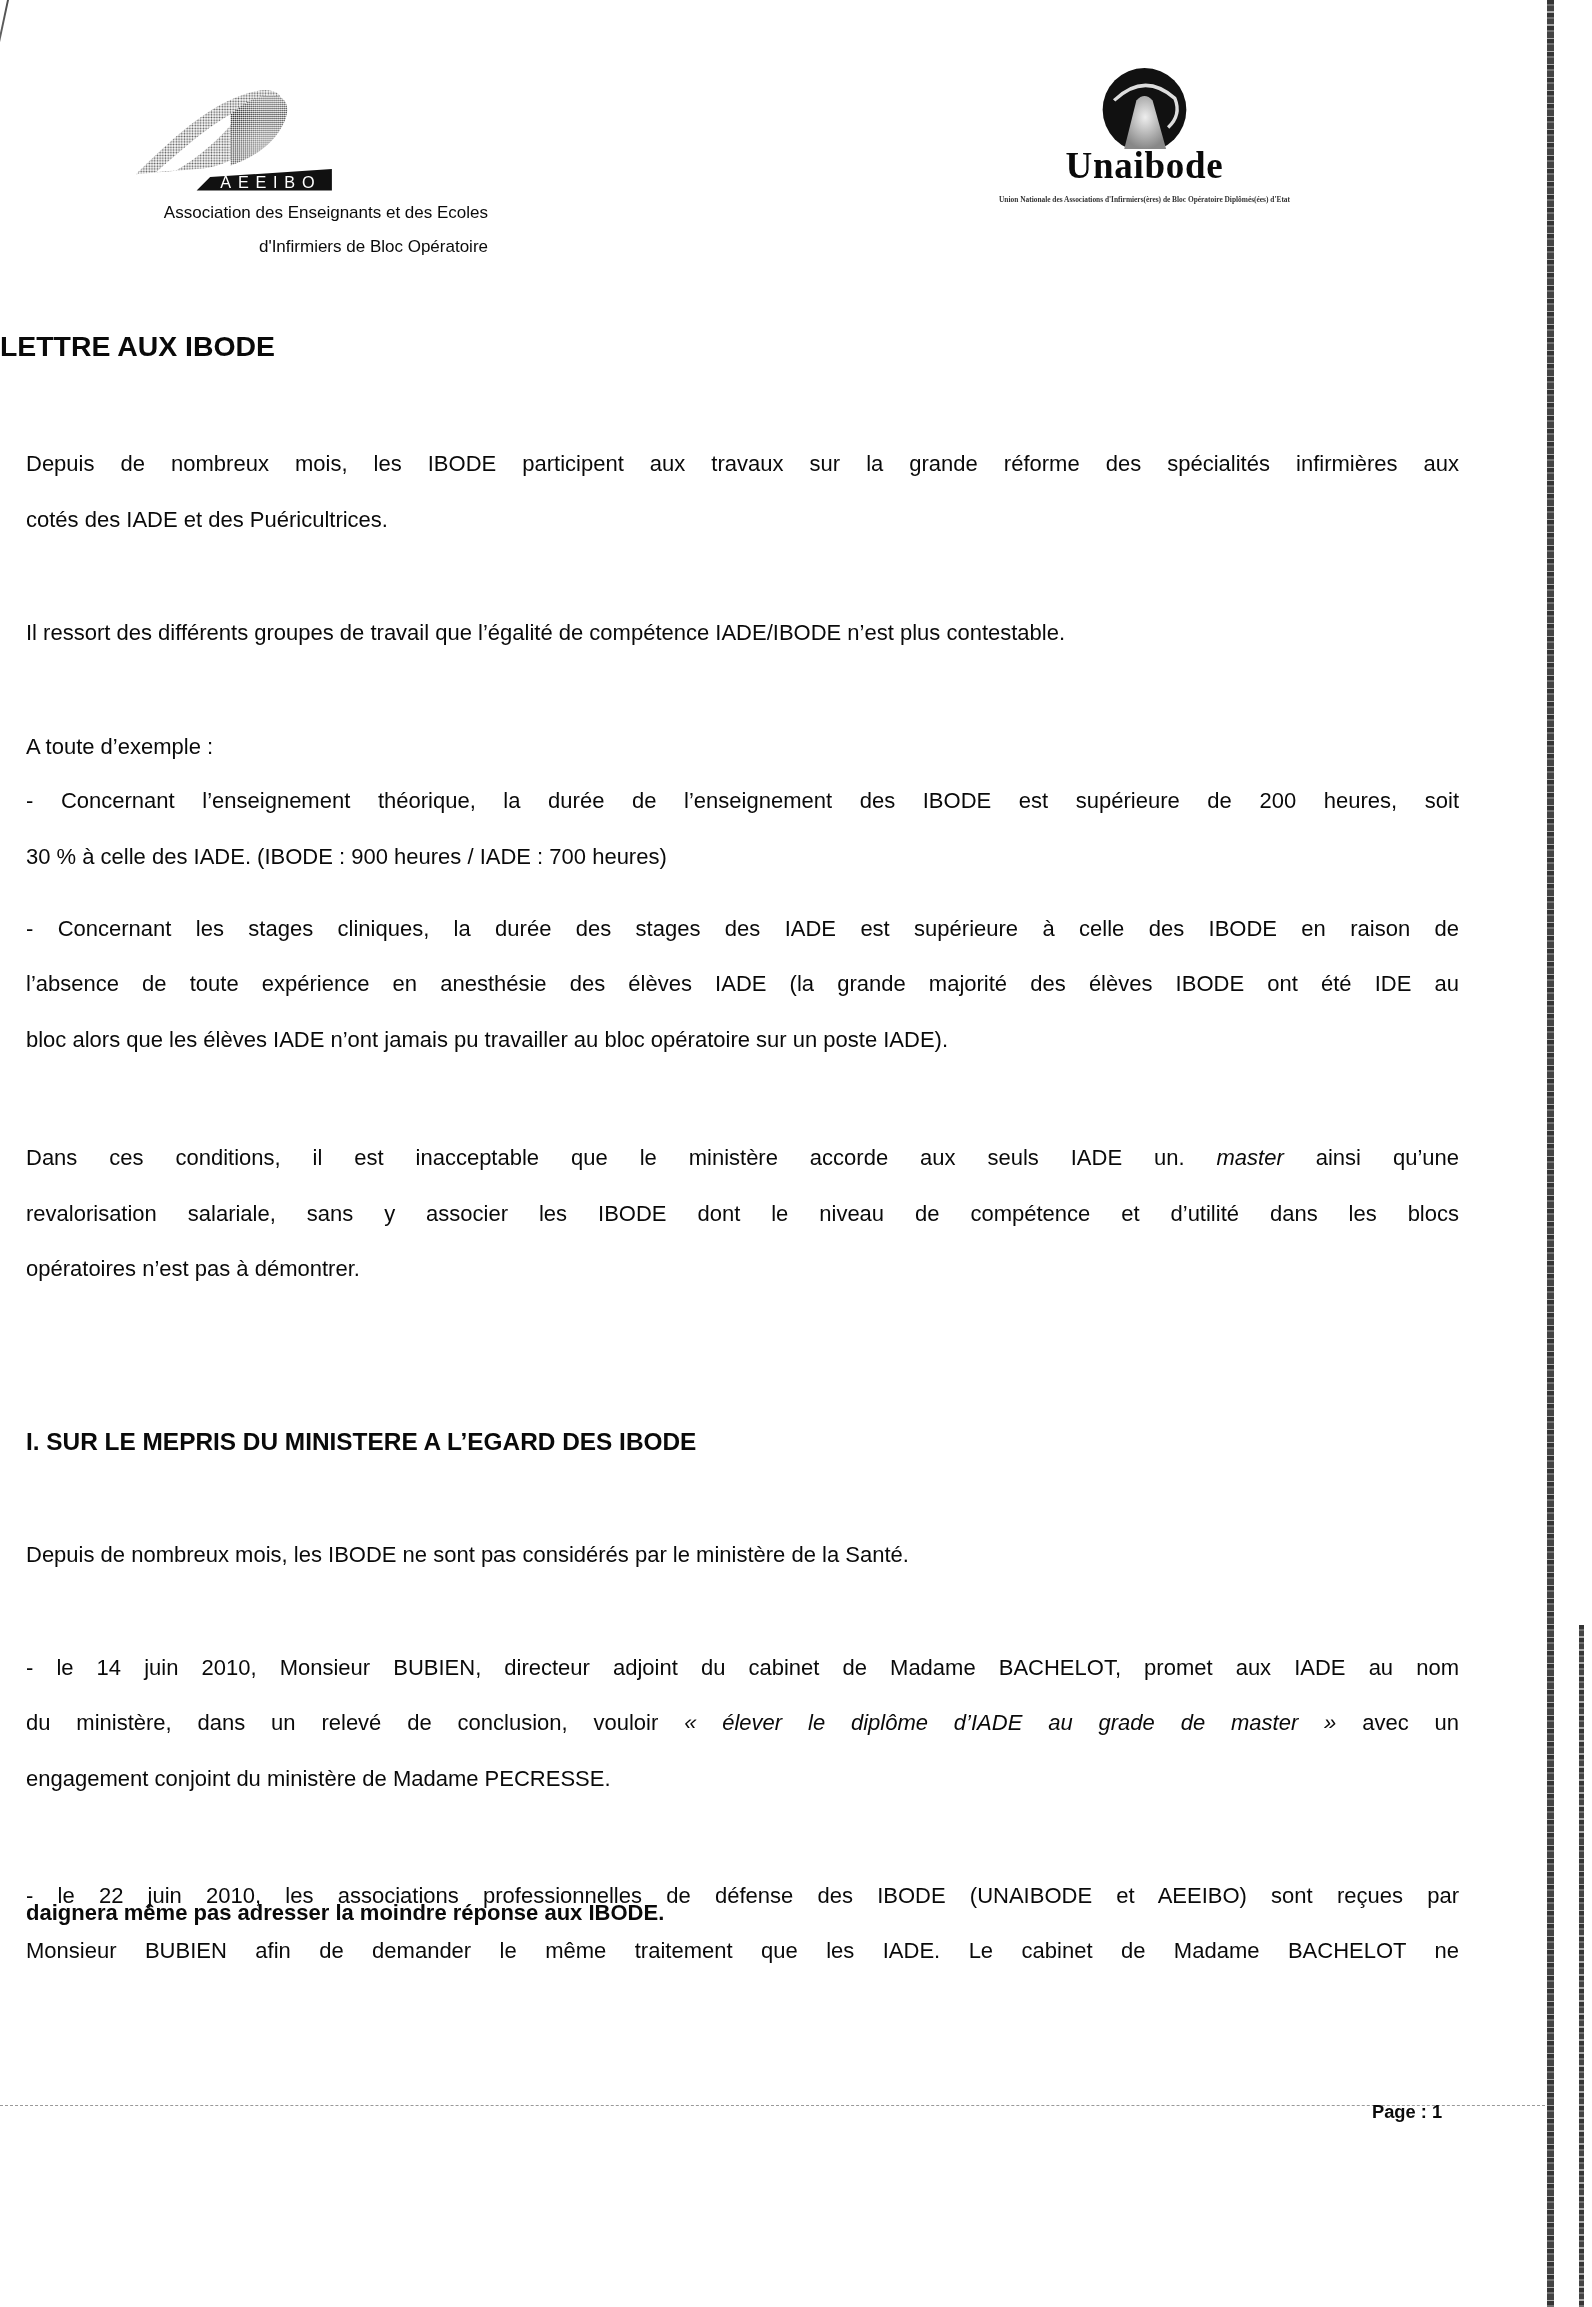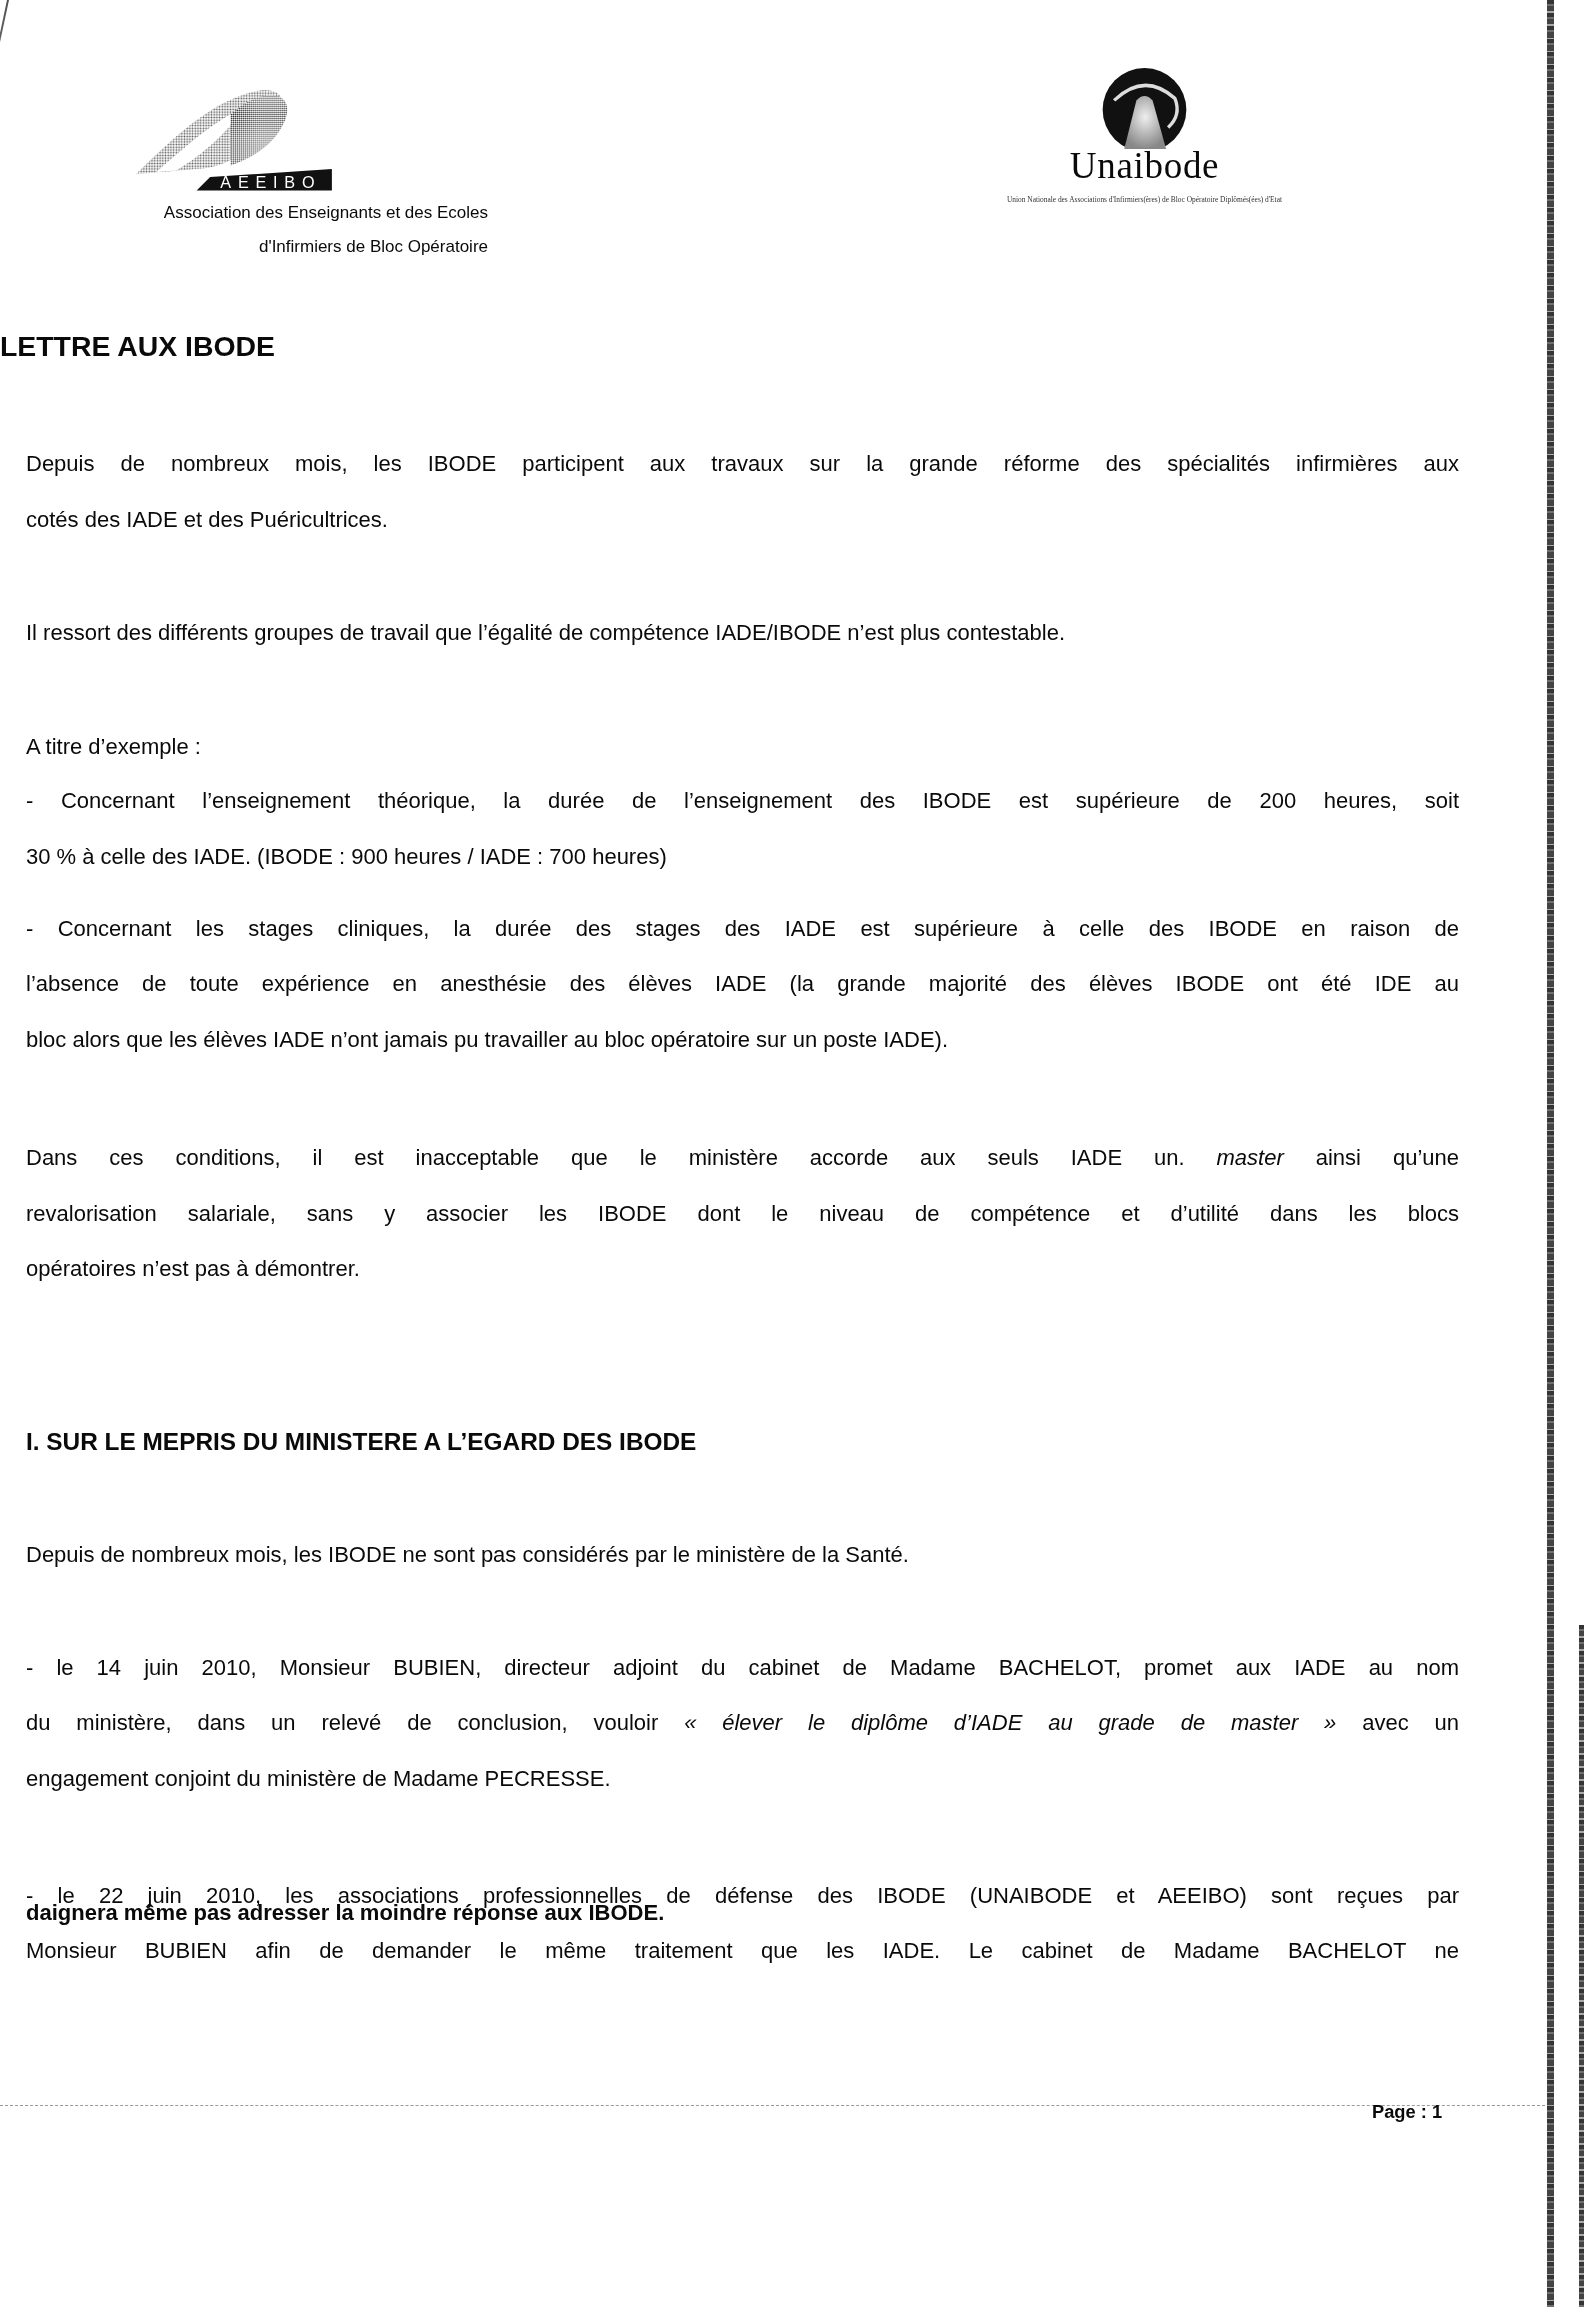--- a/index.html
+++ b/index.html
@@ -24,21 +24,21 @@
   .scan-edge.e2 { left: 1579px; top: 1625px; height: 682px; width: 5.4px; }
 
   
   .aeeibo-logo { left: 129px; top: 81px; width: 257px; height: 115px; }
   .aeeibo-caption {
     left: 41px; width: 447px; text-align: right;
     font-size: 17px; line-height: 34px;
   }
 
   
-  .unaibode-logo { left: 921px; top: 68px; width: 447px; height: 149px; }
+  .unaibode-logo { left: 921px; top: 68px; width: 447px; height: 149px; font-weight: bold; }
   .unaibode-name {
     position: absolute; left: 0; width: 447px; top: 76px; text-align: center;
     font-family: "Liberation Serif", "DejaVu Serif", serif; font-size: 37px; letter-spacing: 0.7px;
   }
   .unaibode-sub {
     position: absolute; left: 0; width: 447px; top: 127px; text-align: center;
     font-family: "Liberation Serif", serif; font-size: 7.4px; color: #333;
   }
 
   .title {
@@ -105,21 +105,21 @@
   <div class="unaibode-sub">Union Nationale des Associations d'Infirmiers(ères) de Bloc Opératoire Diplômés(ées) d'Etat</div>
 </div>
 
 <div class="abs title">LETTRE AUX IBODE</div>
 
 <div class="body-line justify" style="top:448px;">Depuis de nombreux mois, les IBODE participent aux travaux sur la grande réforme des spécialités infirmières aux</div>
 <div class="body-line" style="top:504px;">cotés des IADE et des Puéricultrices.</div>
 
 <div class="body-line" style="top:617px;">Il ressort des différents groupes  de travail que l’égalité de compétence IADE/IBODE n’est plus contestable.</div>
 
-<div class="body-line" style="top:731px;">A titre d’exemple :</div>
+<div class="body-line" style="top:731px;">A toute d’exemple :</div>
 <div class="body-line justify" style="top:785px;">- Concernant l’enseignement théorique, la durée de l’enseignement des IBODE est supérieure de 200 heures, soit</div>
 <div class="body-line" style="top:841px;">30 % à celle des IADE. (IBODE : 900 heures / IADE : 700 heures)</div>
 
 <div class="body-line justify" style="top:913px;">- Concernant les stages cliniques, la durée des stages des IADE est supérieure à celle des IBODE en raison de</div>
 <div class="body-line justify" style="top:968px;">l’absence de toute expérience en anesthésie des élèves IADE (la grande majorité des élèves IBODE ont été IDE au</div>
 <div class="body-line" style="top:1024px;">bloc alors que les élèves IADE n’ont jamais pu travailler au bloc opératoire sur un poste IADE).</div>
 
 <div class="body-line justify" style="top:1142px;">
   <span>Dans ces conditions, il est inacceptable que le ministère accorde aux seuls IADE un.</span>
   <em>master</em>

